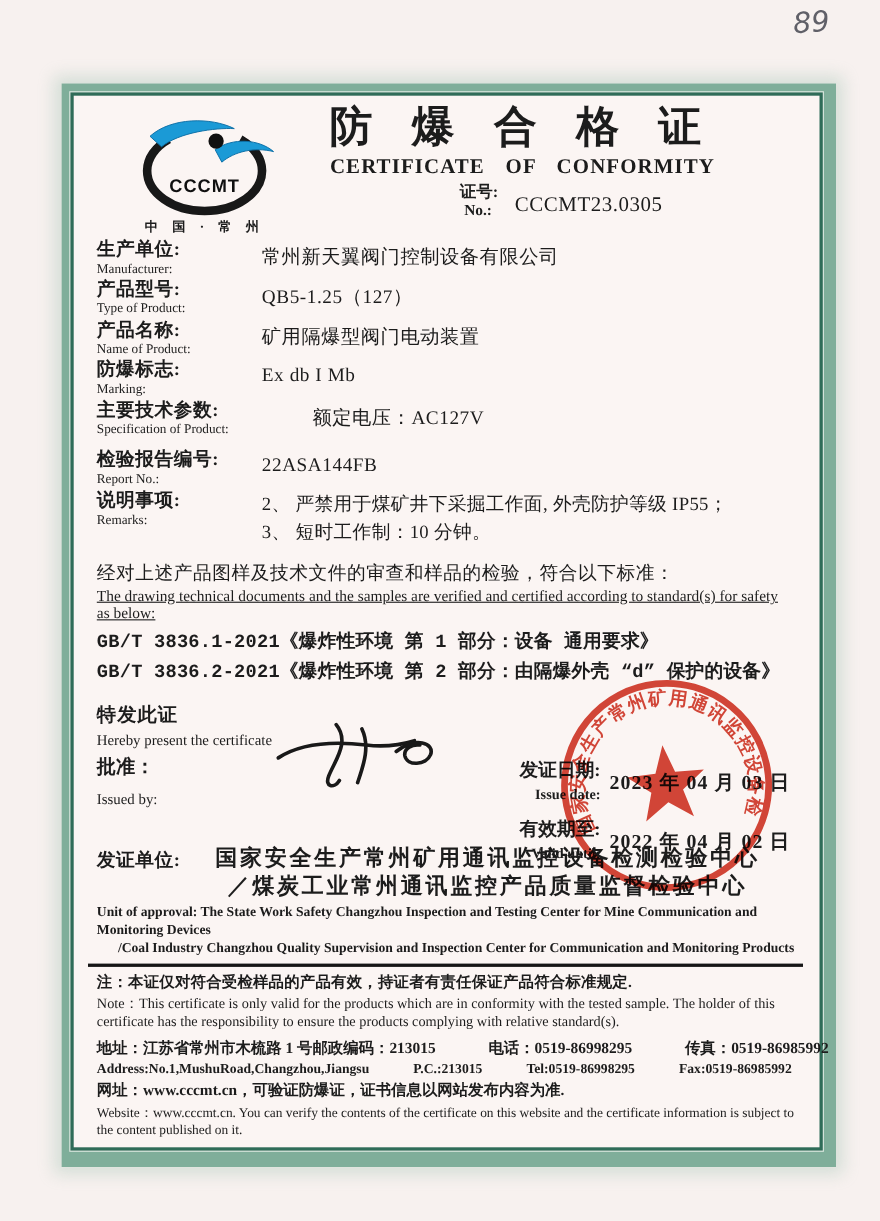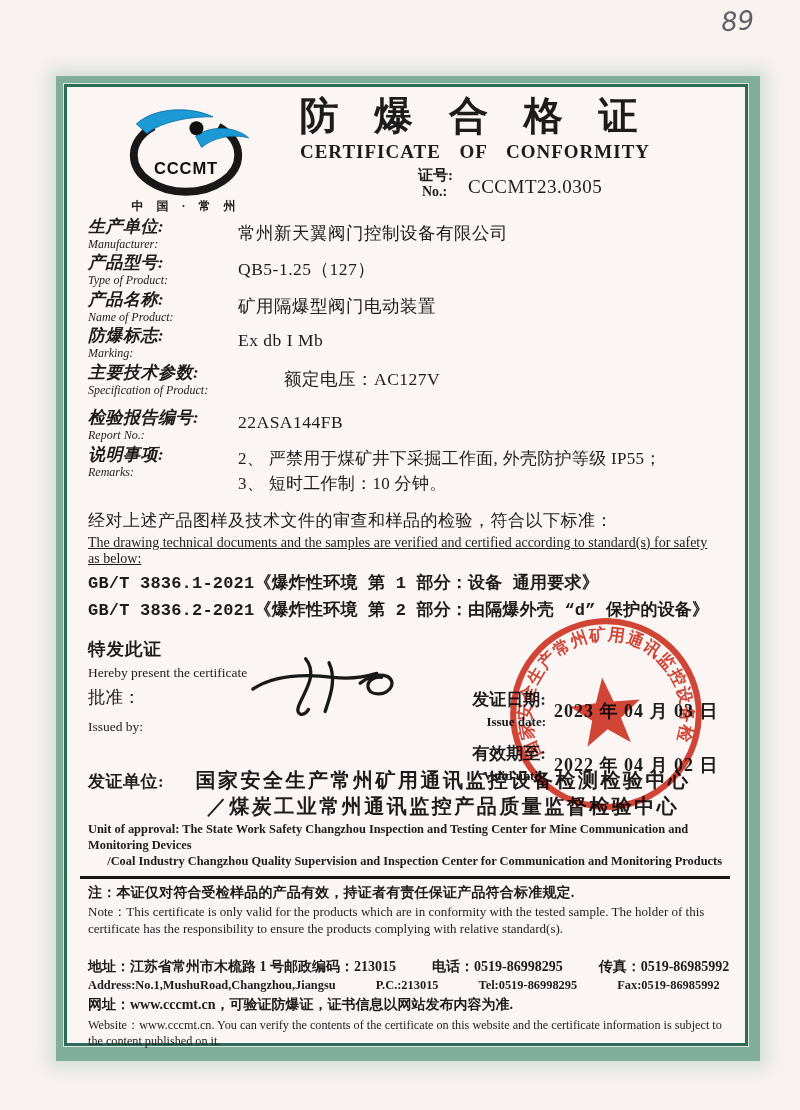--- a/index.html
+++ b/index.html
@@ -32,40 +32,40 @@
   .title-en{text-align:center;padding-left:140px;font-size:19px;word-spacing:13px;letter-spacing:1px;font-weight:600;margin-top:4px;}
   .certno{display:flex;padding-left:330px;margin-top:4px;gap:15px;}
   .certno-labels div{line-height:1.15;}
   .cn-cn{font-size:15px;font-weight:600;}
   .cn-en{font-size:14px;font-weight:600;padding-left:4px;}
   .certno-value{font-size:19px;padding-top:9px;letter-spacing:.5px;}
 
   
   .fields{margin-top:4px;}
   .field-row{display:flex;margin-bottom:3px;}
-  .f-label{width:150px;flex:none;font-style:italic;}
+  .f-label{width:150px;flex:none;}
   .l-cn{font-size:17px;font-weight:600;line-height:1.1;letter-spacing:.5px;white-space:nowrap;}
   .l-en{font-size:12px;line-height:1.15;margin-top:1px;white-space:nowrap;}
   .f-value{font-size:17.5px;padding-top:3px;letter-spacing:.5px;font-weight:500;}
   .field-row.spec .f-value{padding-left:46px;}
 
   .report-block{margin-top:12px;}
   .remark-item{font-size:17px;line-height:1.5;font-weight:500;letter-spacing:.3px;}
 
   
   .standards{margin-top:12px;}
   .std-cn{font-size:17px;font-weight:400;letter-spacing:.5px;}
   .std-en{font-size:14px;margin-top:3px;text-decoration:underline;}
   .std-item{font-size:17px;font-weight:600;margin-top:4px;letter-spacing:.2px;font-family:Liberation Mono, monospace;}
 
   
   .present{margin-top:16px;height:128px;}
   .present-cn{font-size:17.5px;font-weight:600;letter-spacing:1px;}
   .present-en{font-size:13.5px;margin-top:4px;}
-  .approved-cn{font-size:17.5px;font-weight:400;margin-top:4px;}
+  .approved-cn{font-size:17.5px;font-weight:700;margin-top:4px;}
   .approved-en{font-size:13.5px;margin-top:10px;}
   .sig{position:absolute;left:172px;top:562px;width:180px;height:78px;}
 
   
   .dates{position:absolute;left:382px;top:600px;}
   .date-row{display:flex;margin-bottom:12px;}
   .date-labels{width:96px;text-align:right;flex:none;}
   .dl-cn{font-size:17px;font-weight:600;white-space:nowrap;}
   .dl-en{font-size:13px;font-weight:600;margin-top:3px;white-space:nowrap;}
   .date-value{font-size:18px;font-weight:600;padding:11px 0 0 8px;white-space:nowrap;letter-spacing:1px;}
@@ -79,21 +79,21 @@
   .ap-cn{font-size:20px;font-weight:700;letter-spacing:2.5px;line-height:1.3;white-space:nowrap;}
   .ap-en-row{font-size:12.4px;font-weight:700;line-height:1.3;margin-top:2px;}
   .ap-en-label{white-space:nowrap;}
   .ap-en-center{text-align:right;font-size:12.4px;font-weight:700;line-height:1.3;}
 
   .divider{border-top:3px solid #161616;margin:7px -8px 5px -8px;}
 
   
   .note-cn{font-size:14px;font-weight:600;letter-spacing:.2px;}
   .note-en{font-size:13px;line-height:1.28;margin-top:2px;font-weight:500;}
-  .addr-row{display:flex;gap:36px;margin-top:20px;font-size:14px;font-weight:600;white-space:nowrap;}
+  .addr-row{display:flex;gap:48px;margin-top:6px;font-size:14px;font-weight:600;white-space:nowrap;}
   .addr-row-en{display:flex;gap:40px;margin-top:2px;font-size:12.4px;font-weight:600;white-space:nowrap;}
   .web-cn{font-size:14px;font-weight:600;margin-top:3px;}
   .web-en{font-size:12.2px;font-weight:500;margin-top:3px;font-family:Liberation Serif, serif;}
 
   .seal-ring-text{font-size:16.5px;font-weight:700;letter-spacing:1px;
     font-family:"Liberation Serif","DejaVu Serif",serif;}
 </style>
 </head>
 <body>
 

